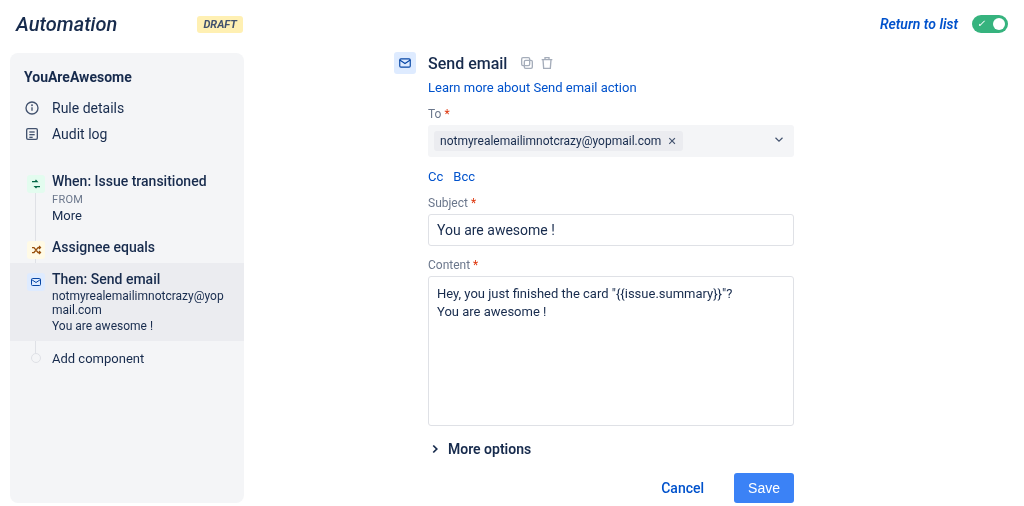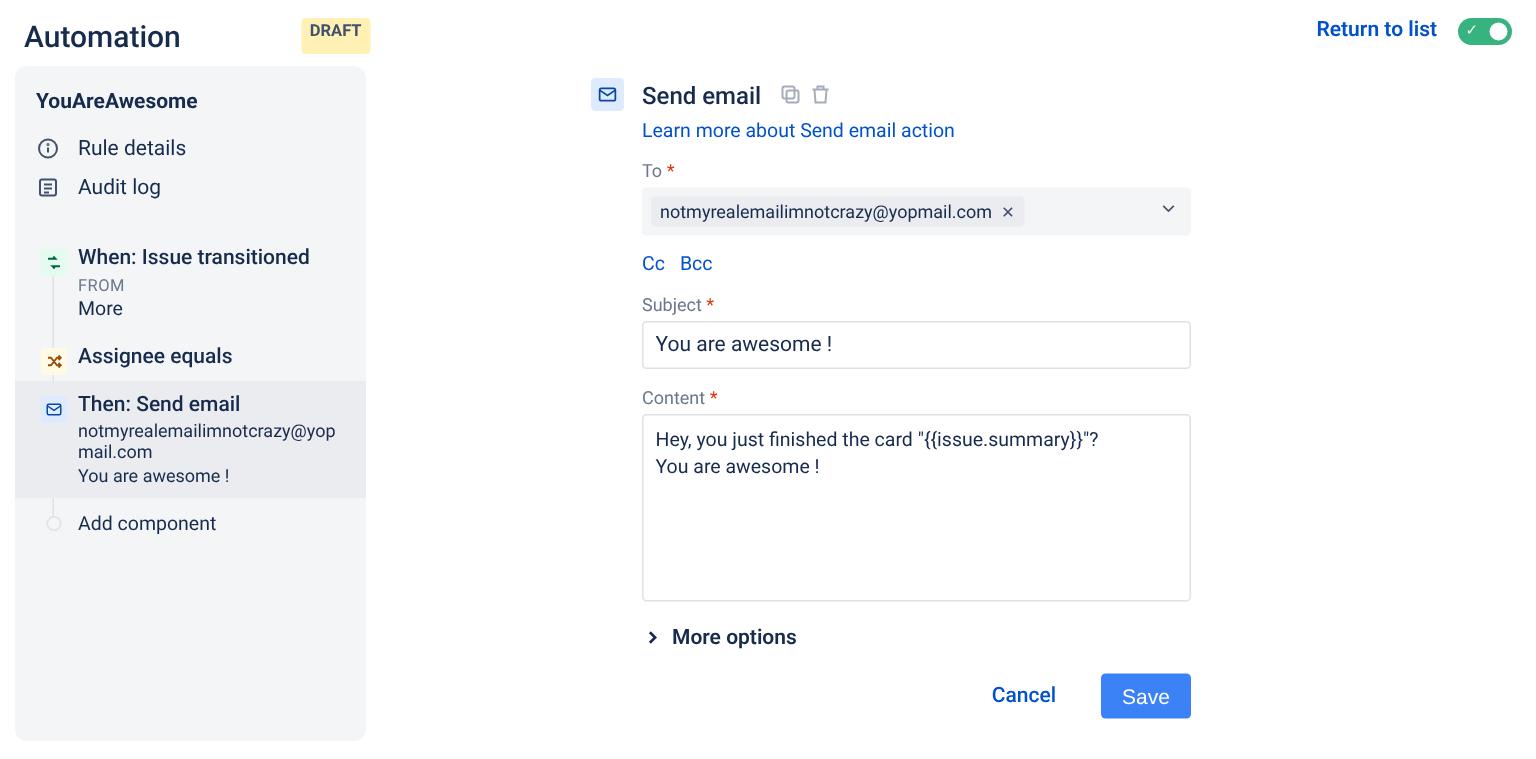--- a/index.html
+++ b/index.html
@@ -7,21 +7,23 @@
     font-family: -apple-system, BlinkMacSystemFont, "Segoe UI", Roboto, sans-serif;
     font-size: 14px;
     color: #172B4D;
     background: #fff;
     width: 1024px;
     height: 506px;
     overflow: hidden;
   }
   .header {
     display: flex;
+    align-items: center;
     padding: 12px 16px 8px 16px;
+    font-style: italic;
   }
   .page-title {
     font-size: 20px;
     font-weight: 500;
     color: #172B4D;
   }
   .draft-badge {
     margin-left: 80px;
     background: #FFF0B3;
     color: #42526E;
@@ -60,20 +62,21 @@
     left: 5px;
     top: 3px;
     color: #fff;
     font-size: 10px;
     line-height: 12px;
   }
   .layout {
     display: flex;
     padding: 0 10px;
     gap: 150px;
+    align-items: flex-end;
   }
   .sidebar {
     width: 234px;
     background: #F4F5F7;
     border-radius: 8px;
     padding: 12px 0 40px 0;
     min-height: 450px;
   }
   .rule-name {
     font-weight: 700;
@@ -216,21 +219,21 @@
     font-family: inherit;
   }
   .textarea {
     width: 100%;
     border: 1px solid #DFE1E6;
     border-radius: 3px;
     padding: 8px;
     font-size: 13px;
     color: #172B4D;
     font-family: inherit;
-    height: 125px;
+    height: 150px;
     resize: none;
     line-height: 1.4;
   }
   .more-options {
     margin-left: 34px;
     display: flex;
     align-items: center;
     gap: 6px;
     font-weight: 600;
     font-size: 14px;

